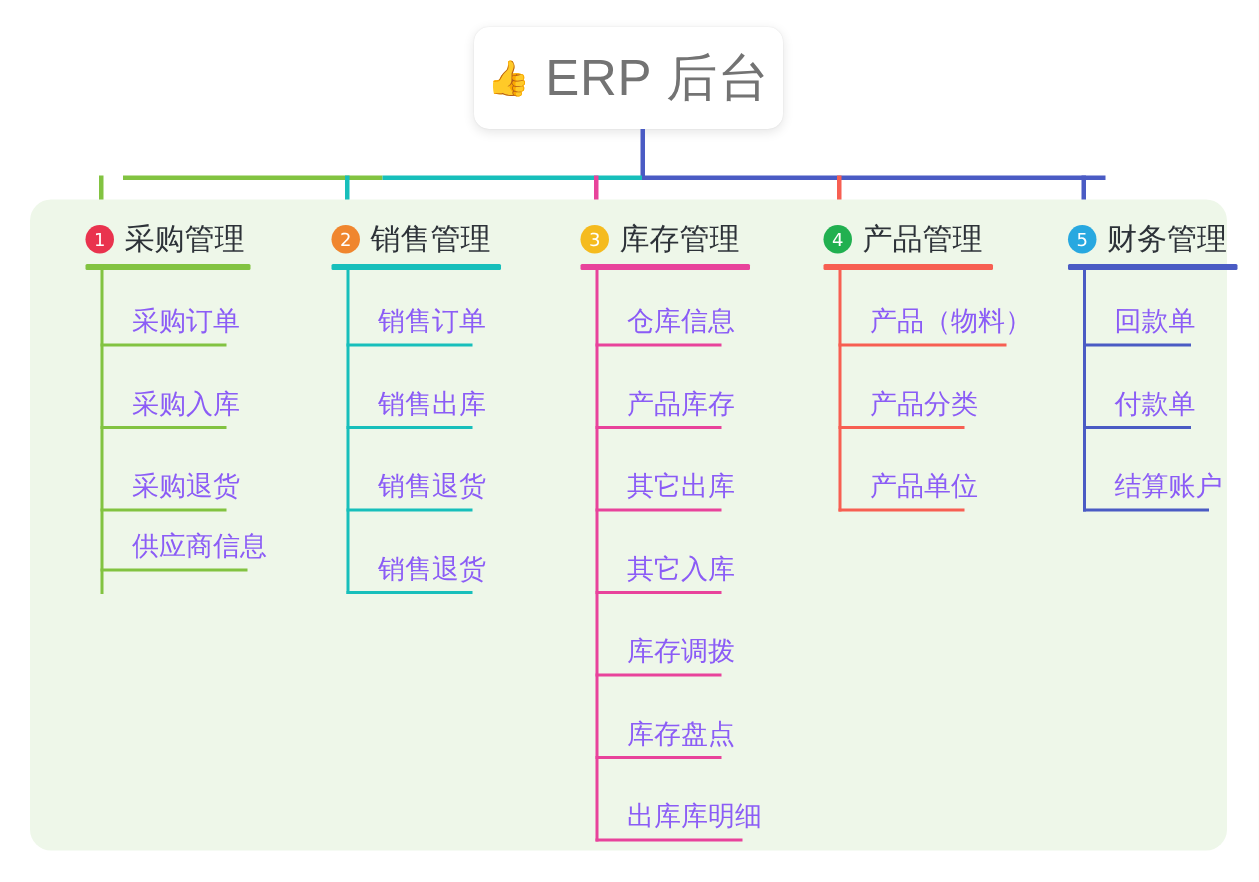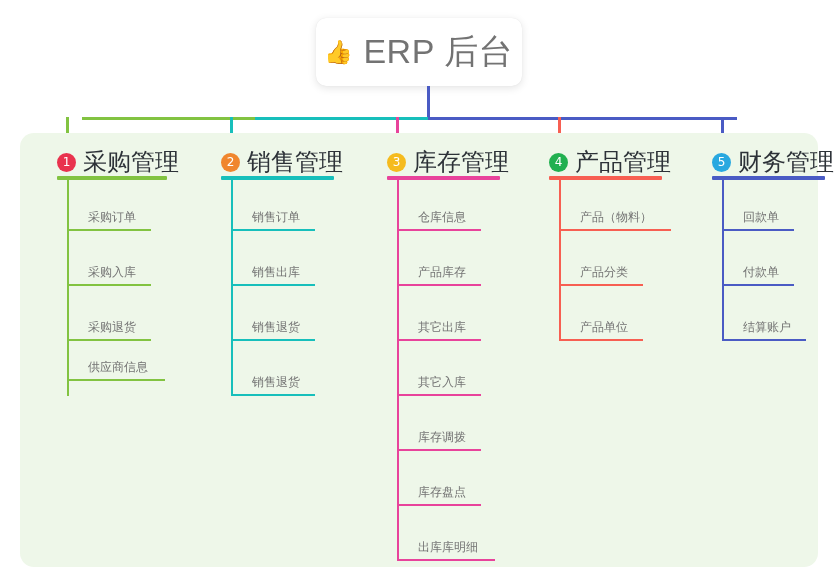--- a/index.html
+++ b/index.html
@@ -54,37 +54,37 @@
   }
   .badge {
     width: 19px; height: 19px;
     border-radius: 50%;
     color: #ffffff;
     font-size: 12px;
     display: flex; align-items: center; justify-content: center;
     flex: 0 0 auto;
     font-family: "DejaVu Sans", sans-serif;
   }
-  .col-title { font-size: 24px; color: #2d3238; }
+  .col-title { font-size: 20px; color: #2d3238; }
 
   .col-underline {
     position: absolute;
     height: 4px; left: 0; top: 43px;
     border-radius: 1px;
   }
   .col-spine {
     position: absolute;
     width: 2px; left: 10px; top: 43px;
   }
 
   .item { position: absolute; left: 10px; }
   .item-label {
     position: absolute;
     left: 21px; bottom: 5px;
-    font-size: 12px; color: #737373;
+    font-size: 18px; color: #8b5cf6;
     white-space: nowrap;
   }
   .item-underline {
     position: absolute;
     left: 0; bottom: 0;
     height: 2px;
   }
 </style>
 </head>
 <body>

